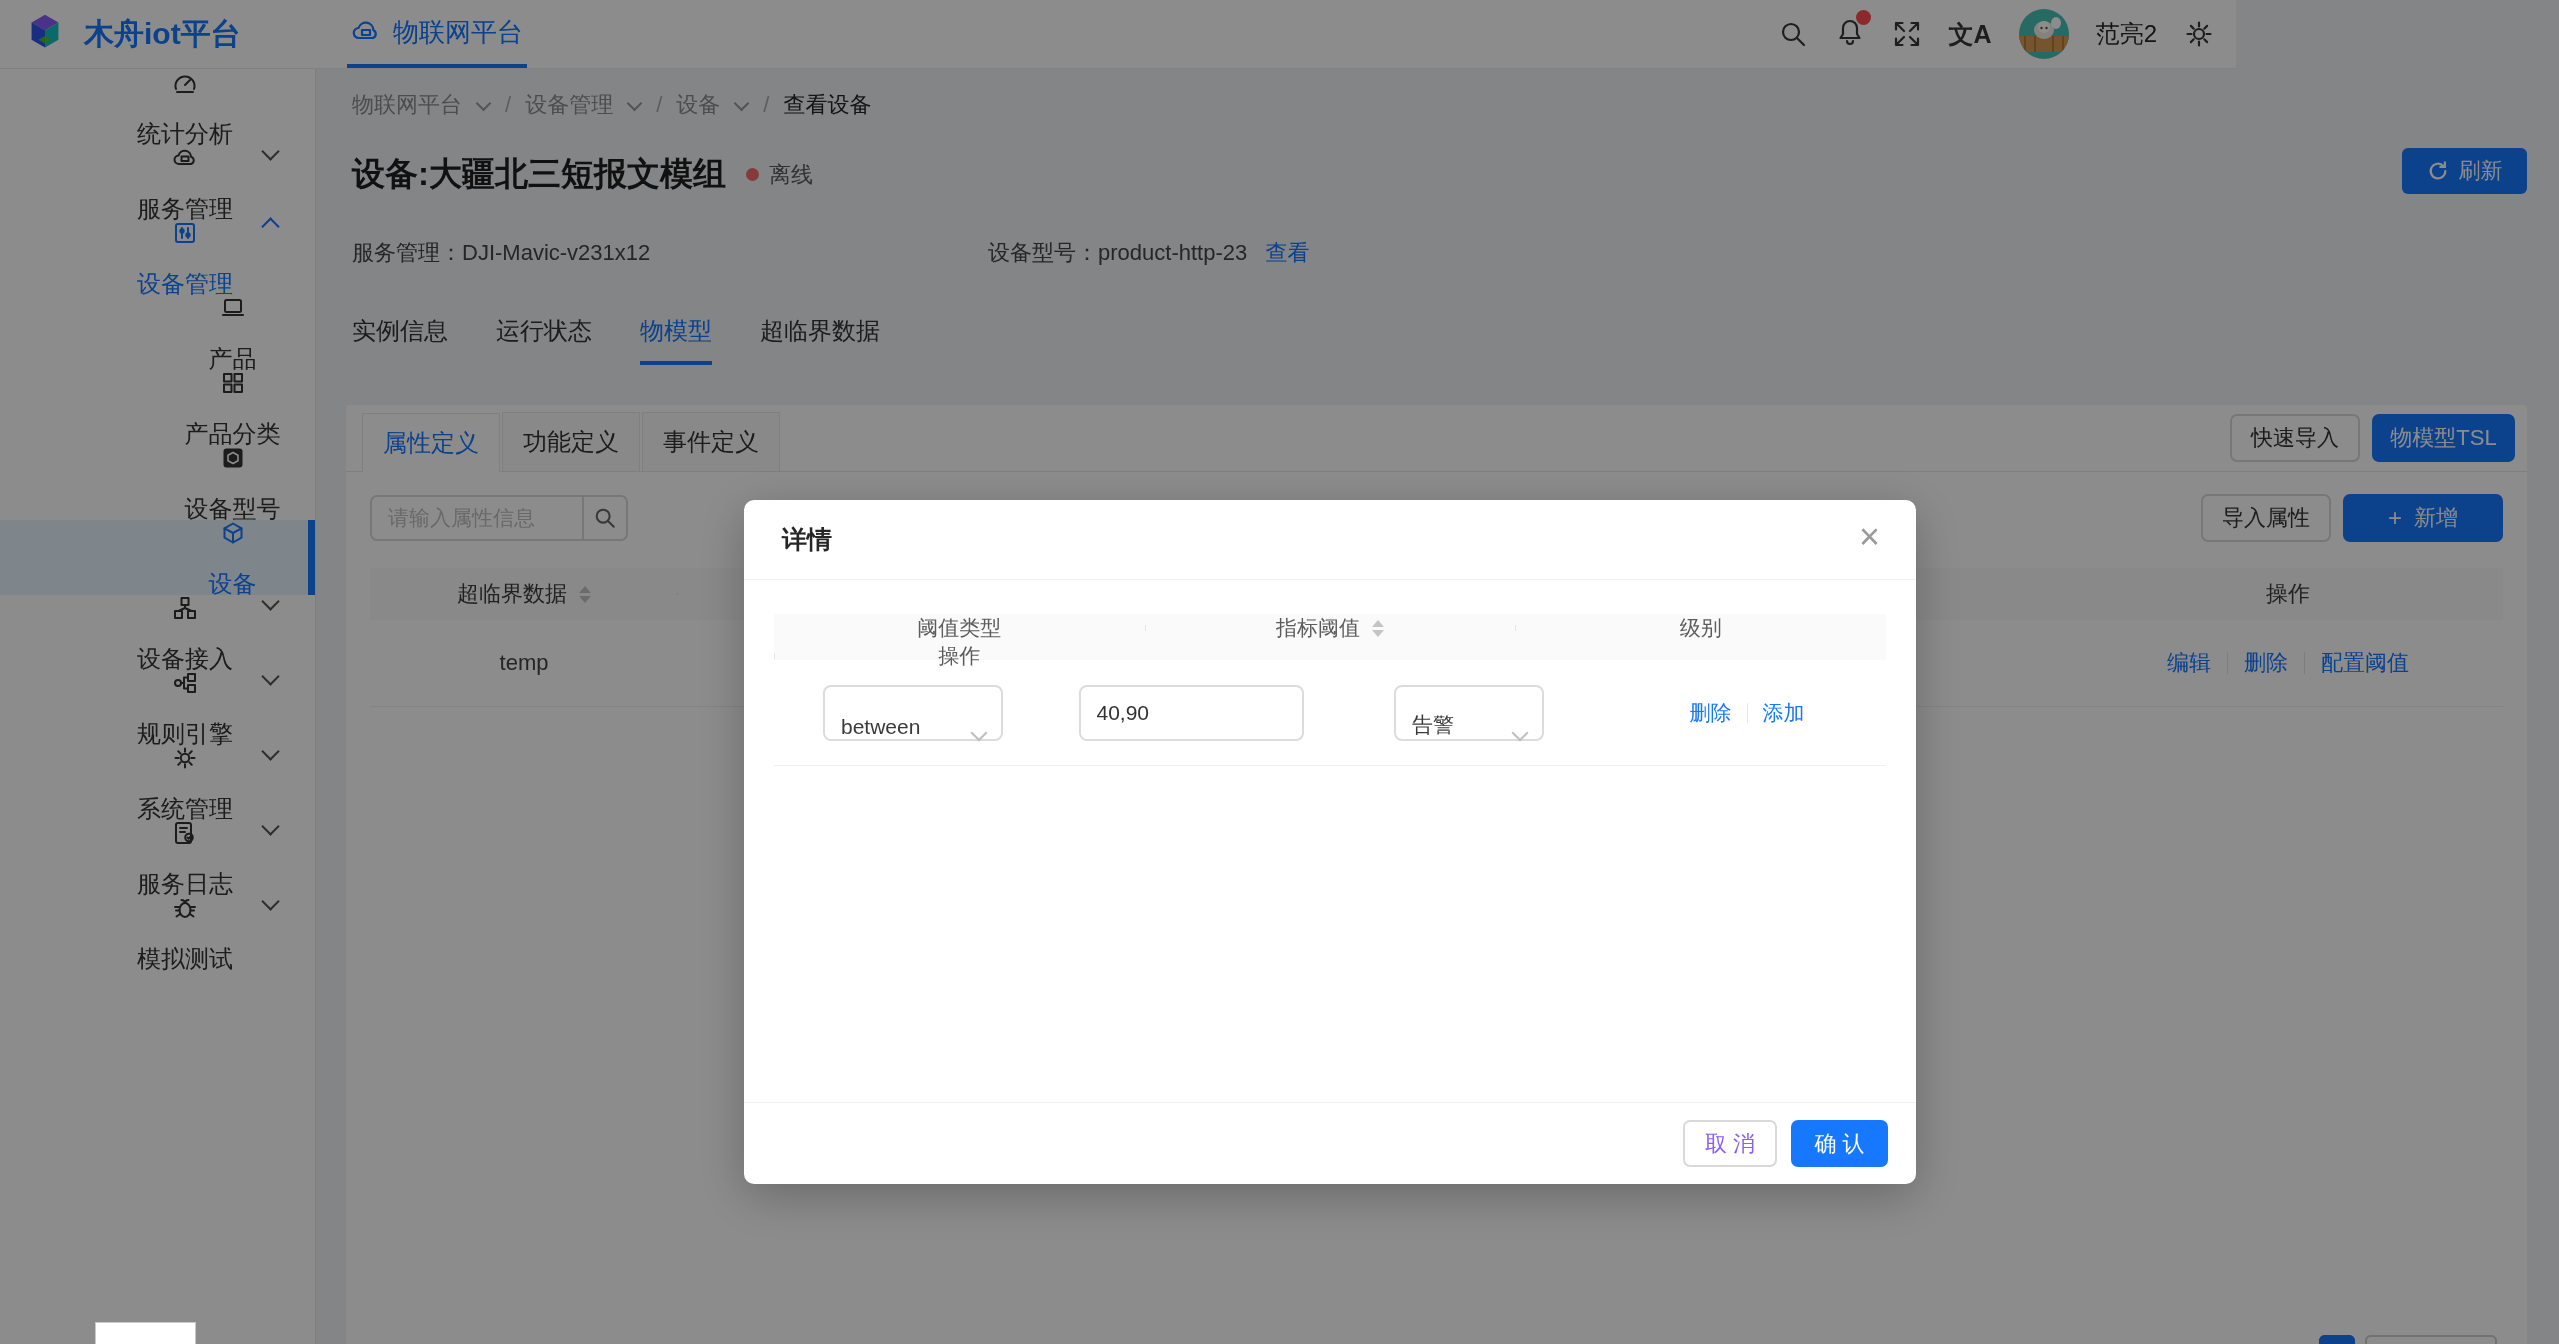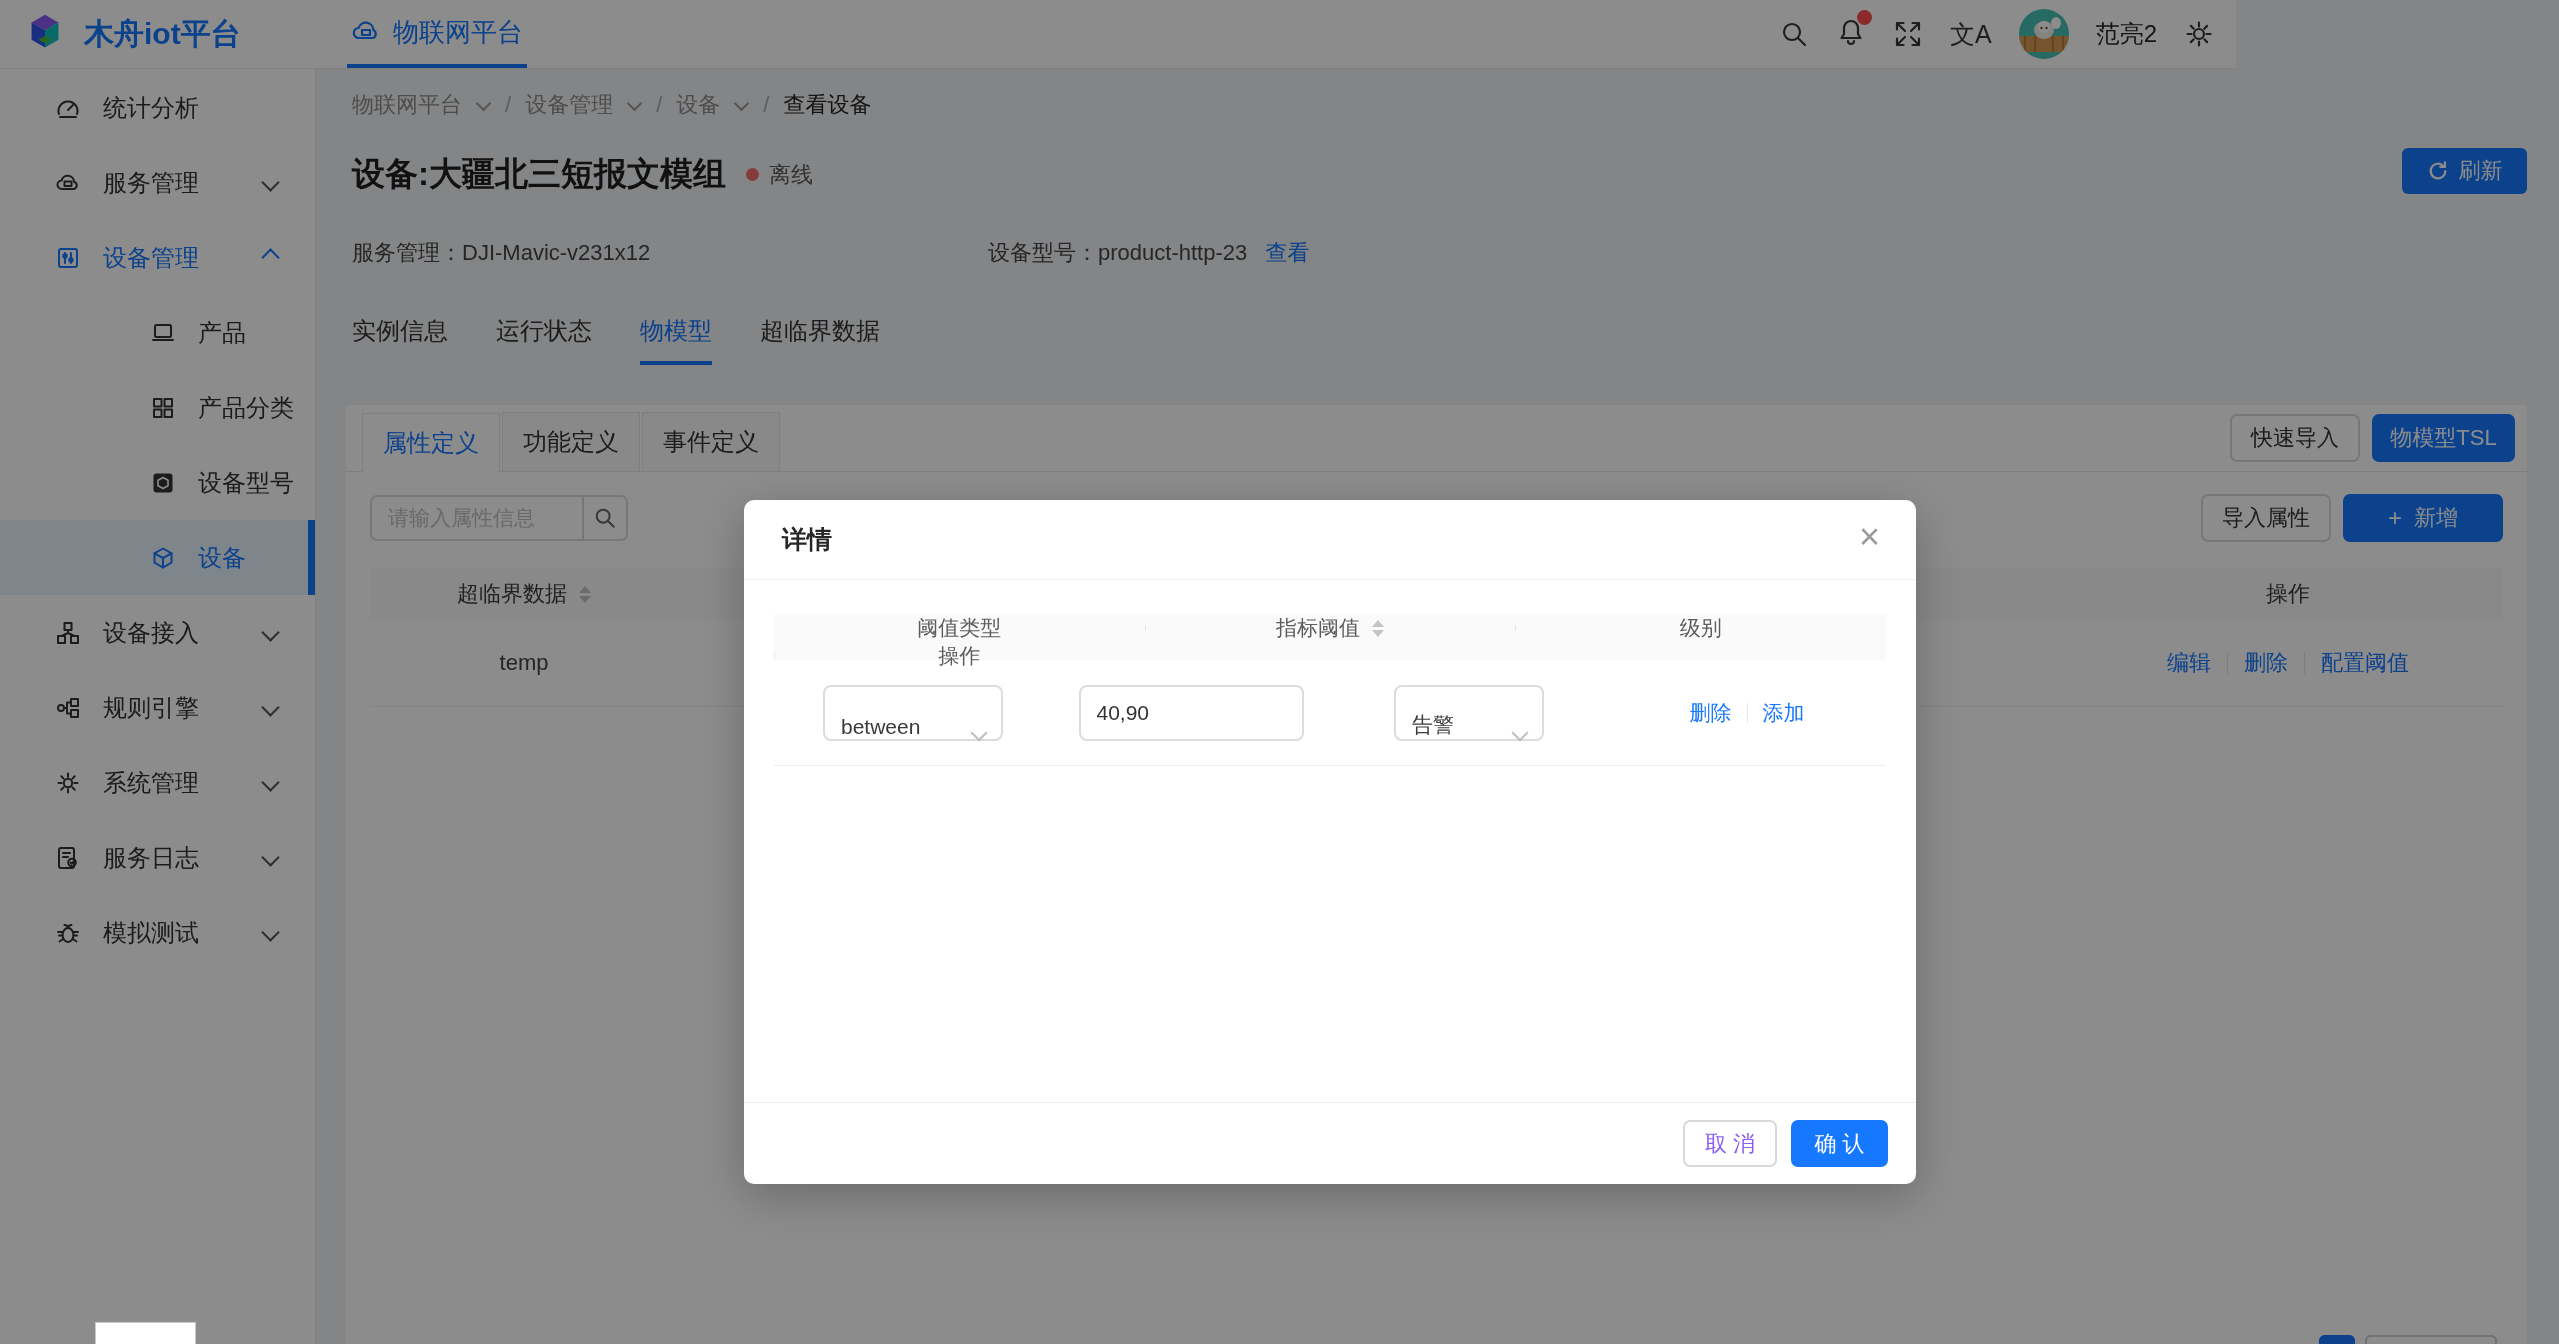--- a/index.html
+++ b/index.html
@@ -10,28 +10,28 @@
   .topbar{position:absolute;left:0;top:0;width:2236px;height:68px;background:#fff;
     border-bottom:1px solid #ececec;z-index:10;}
   .brand{position:absolute;left:0;top:0;width:316px;height:68px;display:flex;align-items:center;gap:16px;padding-left:22px;box-sizing:border-box;}
   .brand-title{font-size:30px;font-weight:bold;color:#1677ff;}
   .top-tab{position:absolute;left:347px;top:0;height:64px;display:flex;align-items:center;gap:12px;
     color:#1677ff;font-size:26px;border-bottom:4px solid #1677ff;padding:0 4px;}
   .top-right{position:absolute;right:22px;top:0;height:68px;display:flex;align-items:center;gap:27px;color:#383838;}
   .tb-ic{width:30px;height:30px;stroke:#383838;fill:none;stroke-width:2.2;stroke-linecap:round;stroke-linejoin:round;}
   .bell-wrap{position:relative;}
   .red-dot{position:absolute;right:-6px;top:-7px;width:15px;height:15px;border-radius:50%;background:#ff4d4f;}
-  .translate{font-size:25px;font-weight:normal;color:#383838;}
+  .translate{font-size:25px;font-weight:bold;color:#383838;}
   .avatar{width:50px;height:50px;border-radius:50%;overflow:hidden;flex:0 0 auto;}
   .username{font-size:24px;color:#262626;}
 
   
   .sidebar{position:absolute;left:0;top:68px;width:316px;bottom:0;background:#fff;border-right:1px solid #e6e6e6;
     padding-top:2px;box-sizing:border-box;z-index:5;}
-  .mi{position:relative;height:75px;display:flex;align-items:center;gap:22px;padding-left:55px;font-size:24px;color:#333;cursor:pointer;}
+  .mi{position:relative;height:75px;display:flex;align-items:center;gap:22px;padding-left:55px;font-size:24px;color:#333;cursor:pointer;flex-direction:column;}
   .mi.sub{padding-left:150px;}
   .mi .ic{flex:0 0 auto;width:26px;height:26px;stroke:#333;fill:none;stroke-width:2;stroke-linecap:round;stroke-linejoin:round;}
   .mi.blue, .mi.blue .mi-label{color:#1677ff;}
   .mi.blue .ic{stroke:#1677ff;}
   .mi.active{background:#e6f4ff;}
   .mi.active::after{content:"";position:absolute;right:0;top:0;bottom:0;width:7px;background:#1677ff;}
   .mi .chev{position:absolute;right:38px;}
   .chev{display:inline-block;width:11px;height:11px;border-right:2.5px solid #555;border-bottom:2.5px solid #555;transform:rotate(45deg);}
   .chev.up{transform:rotate(-135deg);border-color:#1677ff;}
   .model-fill{fill:#333;stroke:none;}

